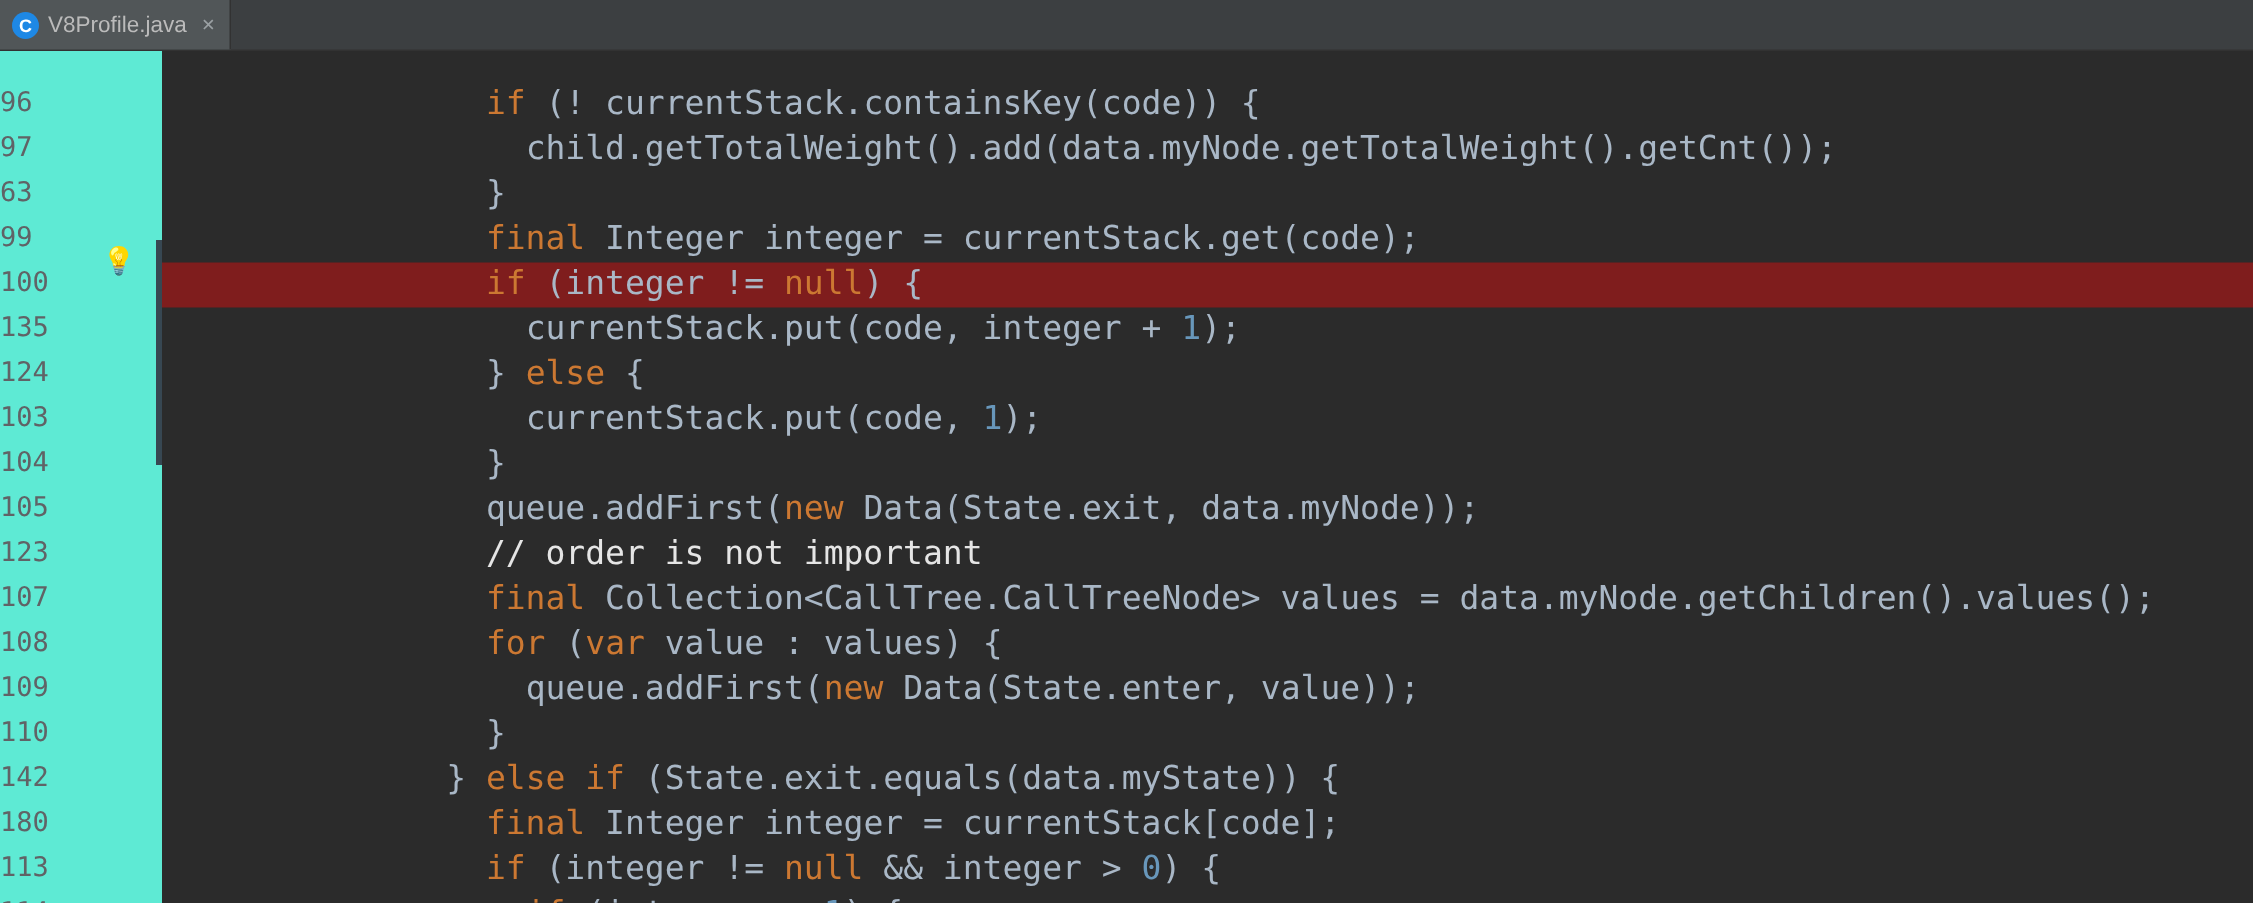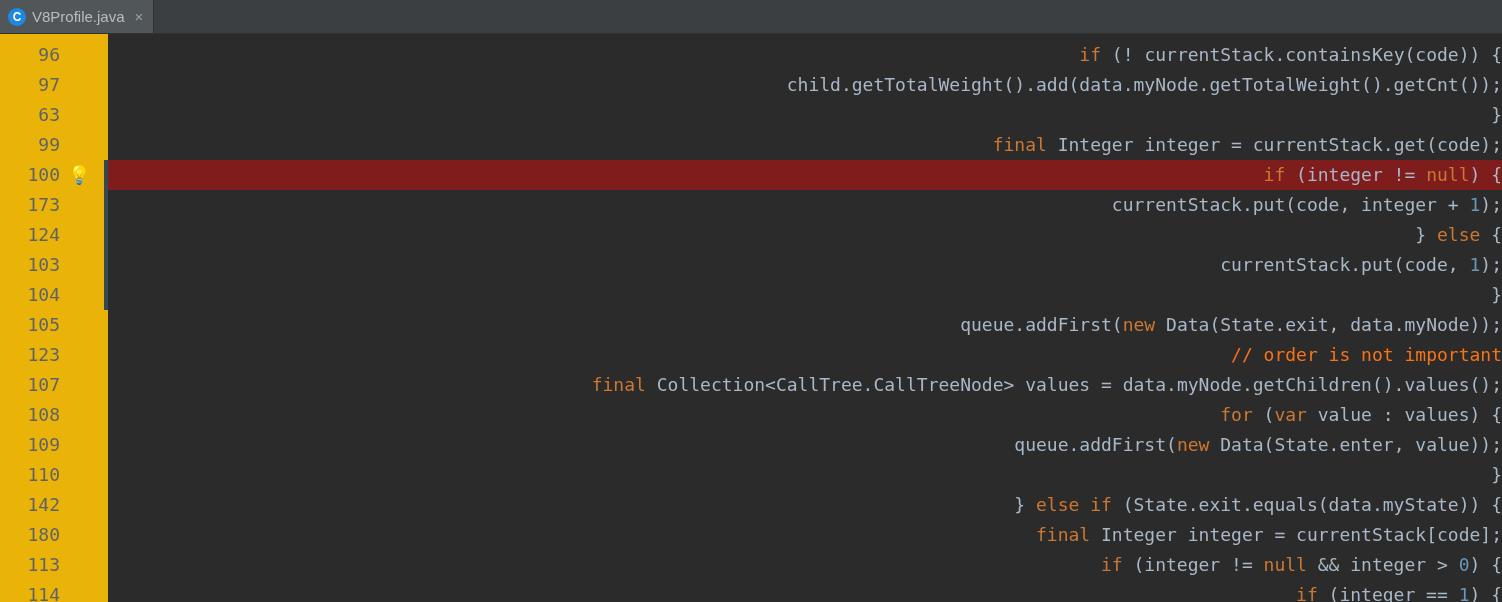--- a/index.html
+++ b/index.html
@@ -43,44 +43,42 @@
     color: #9aa0a3;
     font-size: 15px;
     margin-left: 4px;
   }
   .editor {
     display: flex;
     height: calc(602px - 34px);
   }
   .gutter {
     width: 108px;
-    background: #eab308;
+    background: #5eead4;
     color: #606366;
-    text-align: right;
-    padding-top: 6px;
+    padding-top: 20px;
     font-size: 18px;
     line-height: 30px;
     user-select: none;
     position: relative;
   }
   .gutter .ln { padding-right: 48px; height: 30px; }
   .code {
     flex: 1;
-    padding-top: 6px;
-    font-size: 18px;
+    padding-top: 21px;
+    font-size: 22px;
     line-height: 30px;
     white-space: pre;
     color: #a9b7c6;
     position: relative;
-    text-align: right;
   }
   .code .line { height: 30px; padding-left: 4px; }
   .kw  { color: #cc7832; }    
   .num { color: #6897bb; }    
-  .cmt { color: #f97316; }
+  .cmt { color: #e5e5e5; }
   .punc{ color: #a9b7c6; }
   .id  { color: #a9b7c6; }
   .hl-line {
     background: #7f1d1d;
   }
   .mod-strip {
     position: absolute;
     left: 104px;
     width: 4px;
     background: #374752;
@@ -104,21 +102,21 @@
   </div>
 </div>
 
 <div class="editor">
   <div class="gutter" id="gutter">
       <div class="ln">96</div>
       <div class="ln">97</div>
       <div class="ln">63</div>
       <div class="ln">99</div>
       <div class="ln">100</div>
-      <div class="ln">173</div>
+      <div class="ln">135</div>
       <div class="ln">124</div>
       <div class="ln">103</div>
       <div class="ln">104</div>
       <div class="ln">105</div>
       <div class="ln">123</div>
       <div class="ln">107</div>
       <div class="ln">108</div>
       <div class="ln">109</div>
       <div class="ln">110</div>
       <div class="ln">142</div>

